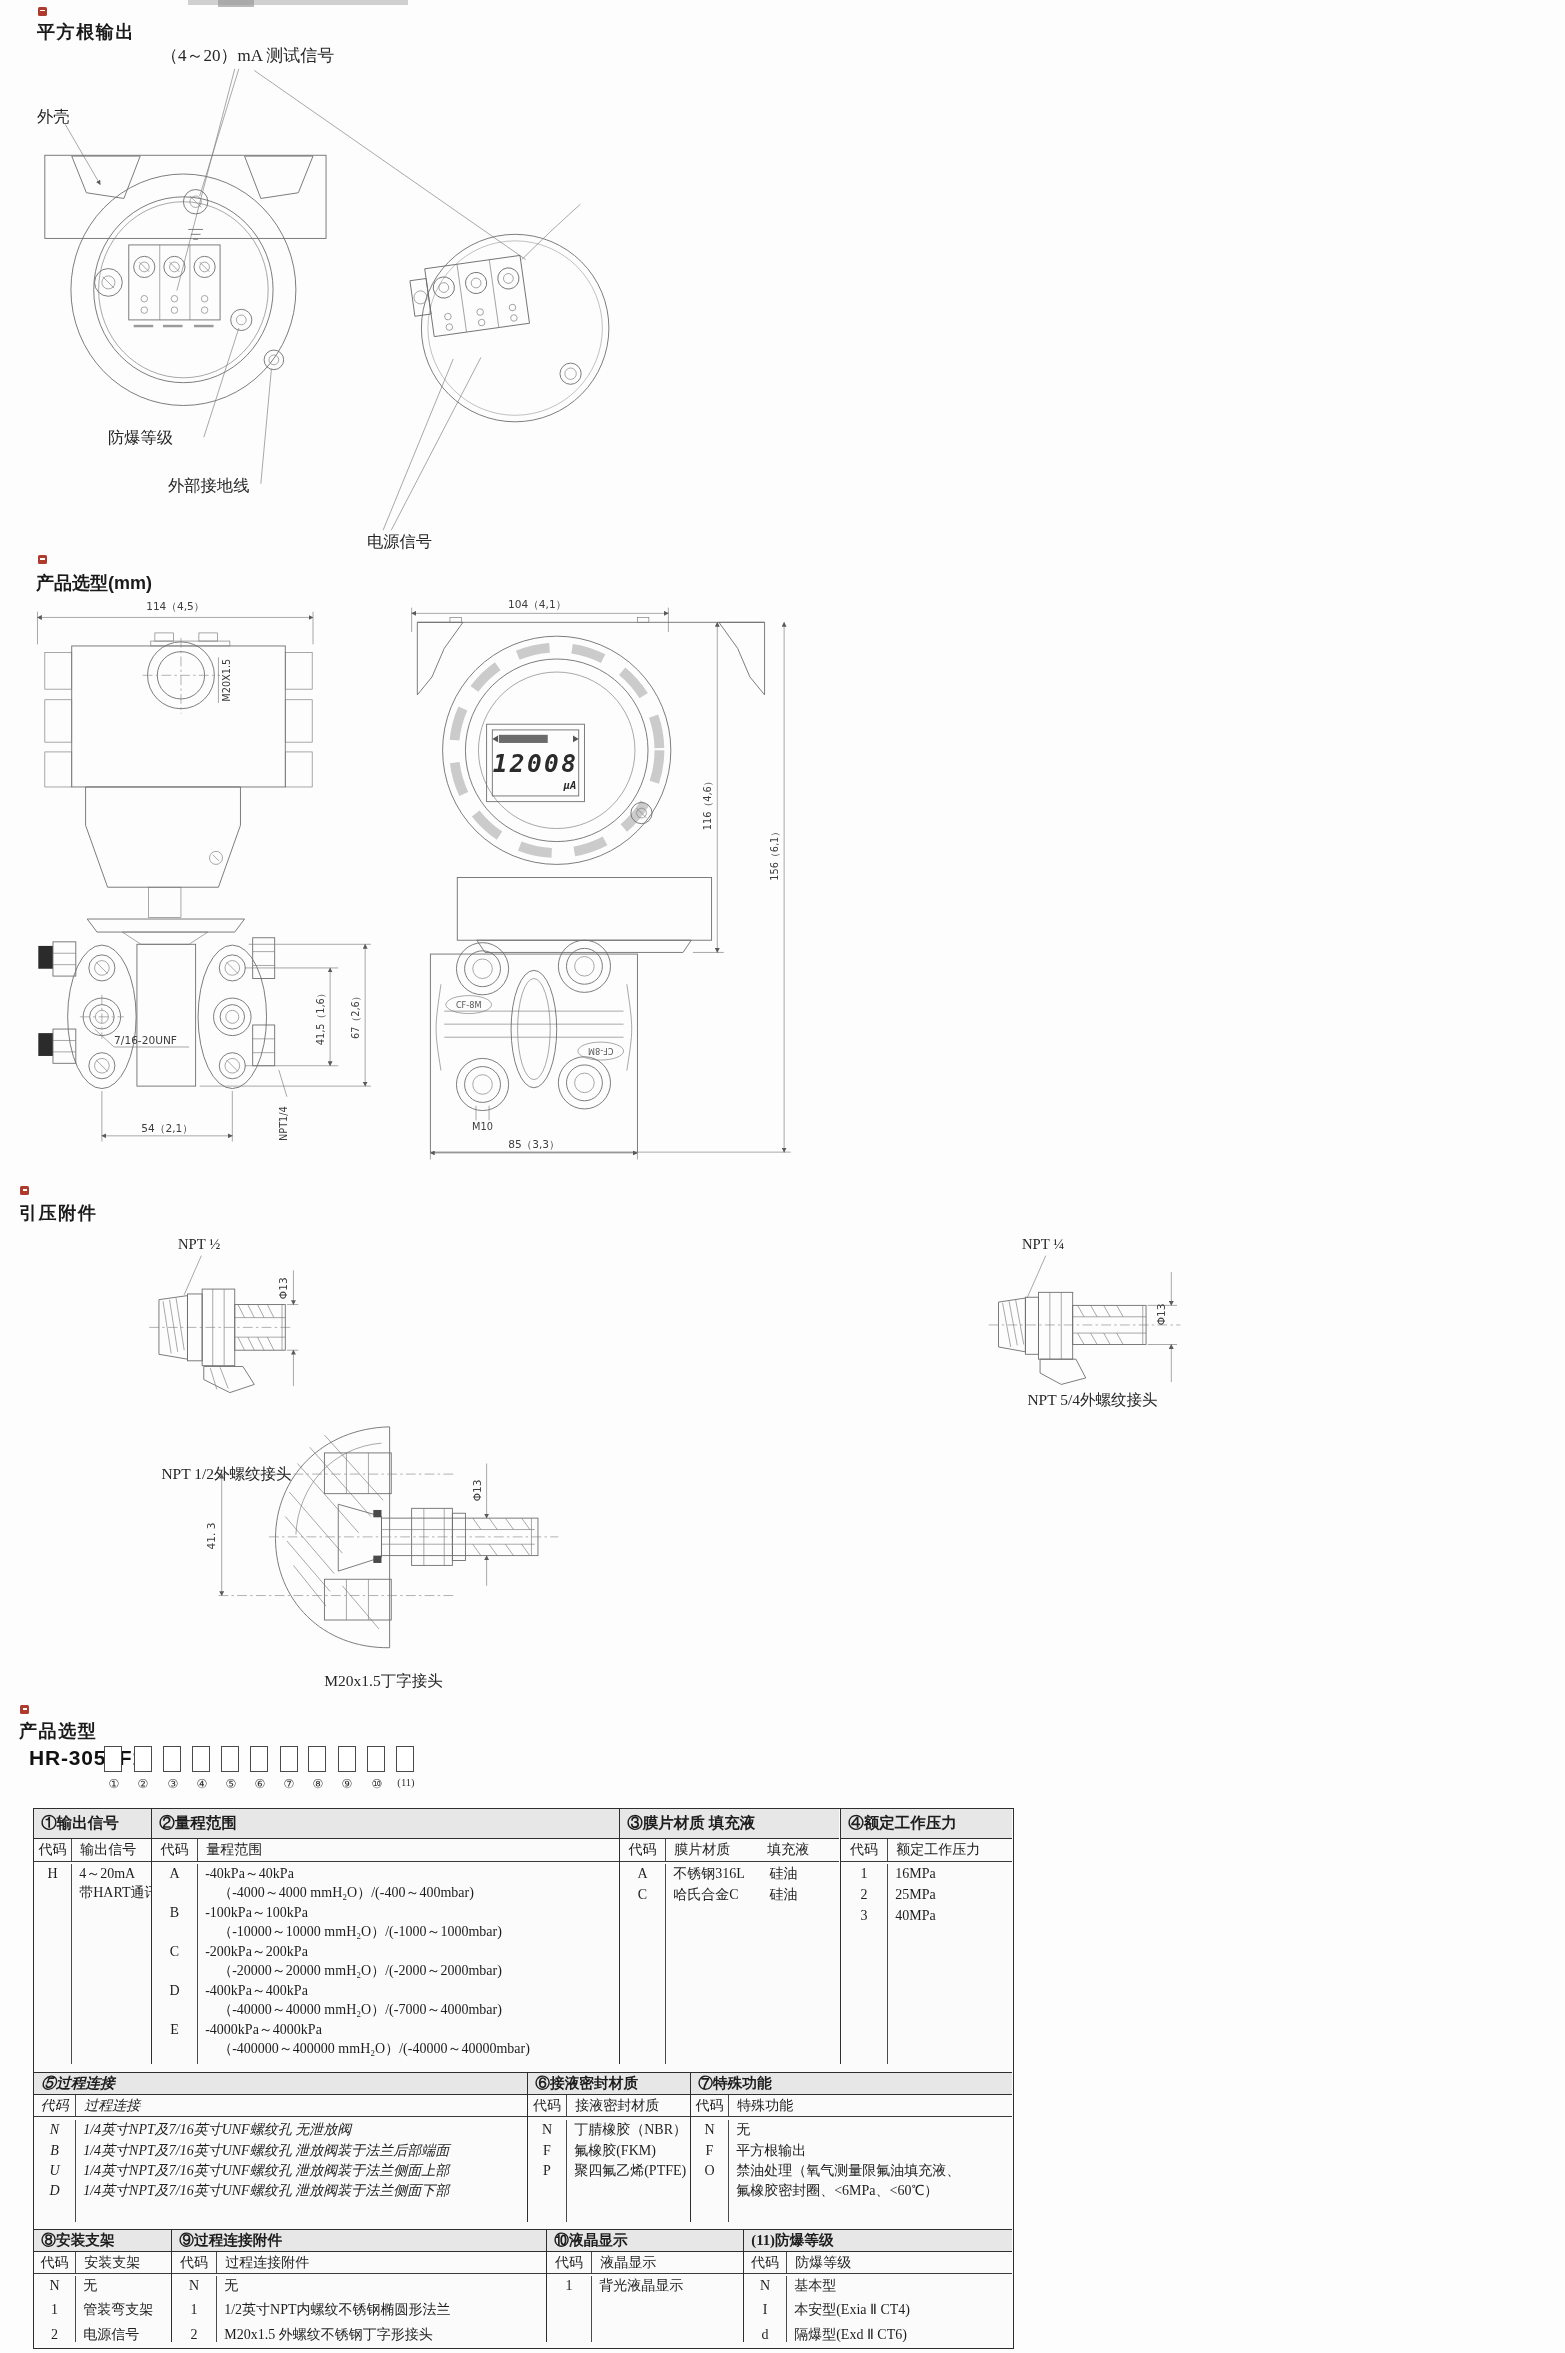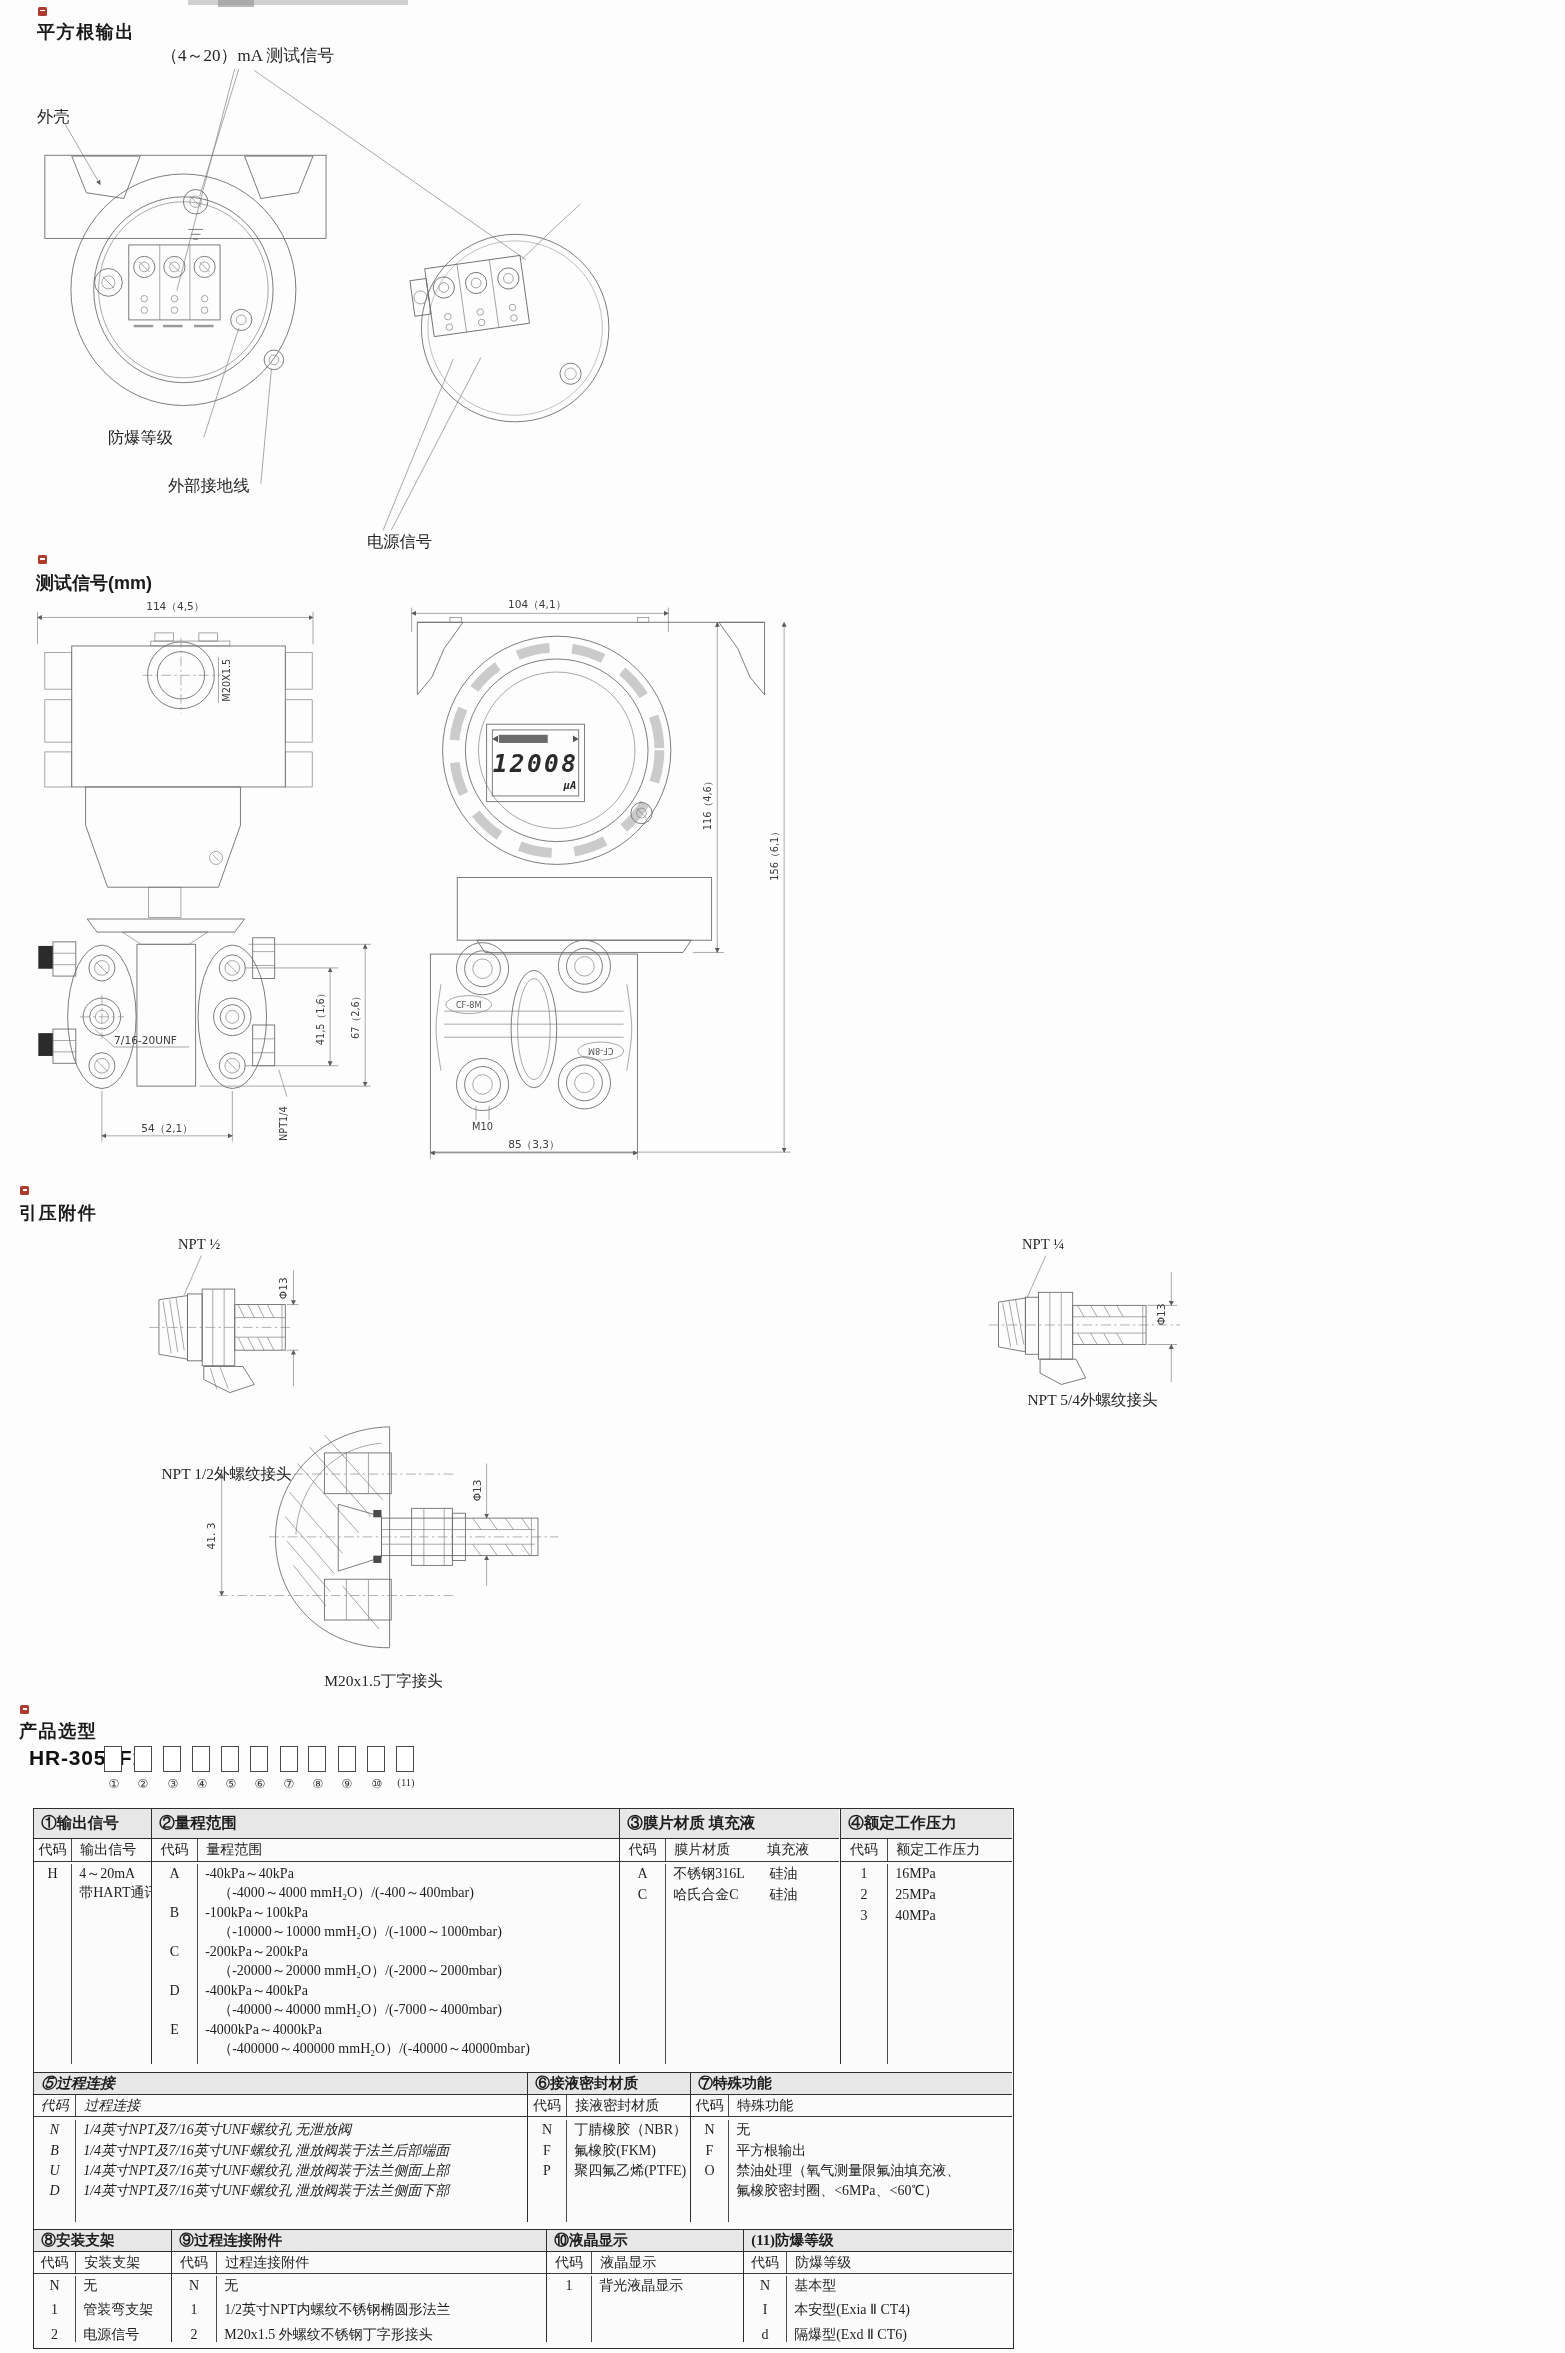--- a/index.html
+++ b/index.html
@@ -428,21 +428,21 @@
 
   <div class="abs ric" style="left:38px;top:6.5px;"></div>
   <div class="abs h1" style="left:37px;top:19.6px;">平方根输出</div>
   <div class="abs lbl" style="left:161px;top:44px;font-size:17px;">（4～20）mA 测试信号</div>
   <div class="abs lbl" style="left:37px;top:106px;">外壳</div>
   <div class="abs lbl" style="left:108px;top:427px;">防爆等级</div>
   <div class="abs lbl" style="left:168px;top:475px;">外部接地线</div>
   <div class="abs lbl" style="left:367px;top:531px;">电源信号</div>
 
   <div class="abs ric" style="left:38px;top:555px;"></div>
-  <div class="abs h1" style="left:36px;top:571px;letter-spacing:0;">测试信号(mm)</div>
+  <div class="abs h1" style="left:36px;top:571px;letter-spacing:0;">产品选型(mm)</div>
 
   <div class="abs ric" style="left:20.4px;top:1186px;"></div>
   <div class="abs h1" style="left:19px;top:1201px;">引压附件</div>
   <div class="abs lbl" style="left:178px;top:1236px;font-size:14.7px;">NPT ½</div>
   <div class="abs cap" style="left:157px;top:1464px;width:139px;">NPT 1/2外螺纹接头</div>
   <div class="abs lbl" style="left:1022px;top:1236px;font-size:14.7px;">NPT ¼</div>
   <div class="abs cap" style="left:1023px;top:1390px;width:139px;">NPT 5/4外螺纹接头</div>
   <div class="abs cap" style="left:310px;top:1671px;width:147px;">M20x1.5丁字接头</div>
 
   <div class="abs ric" style="left:20.4px;top:1705px;"></div>

